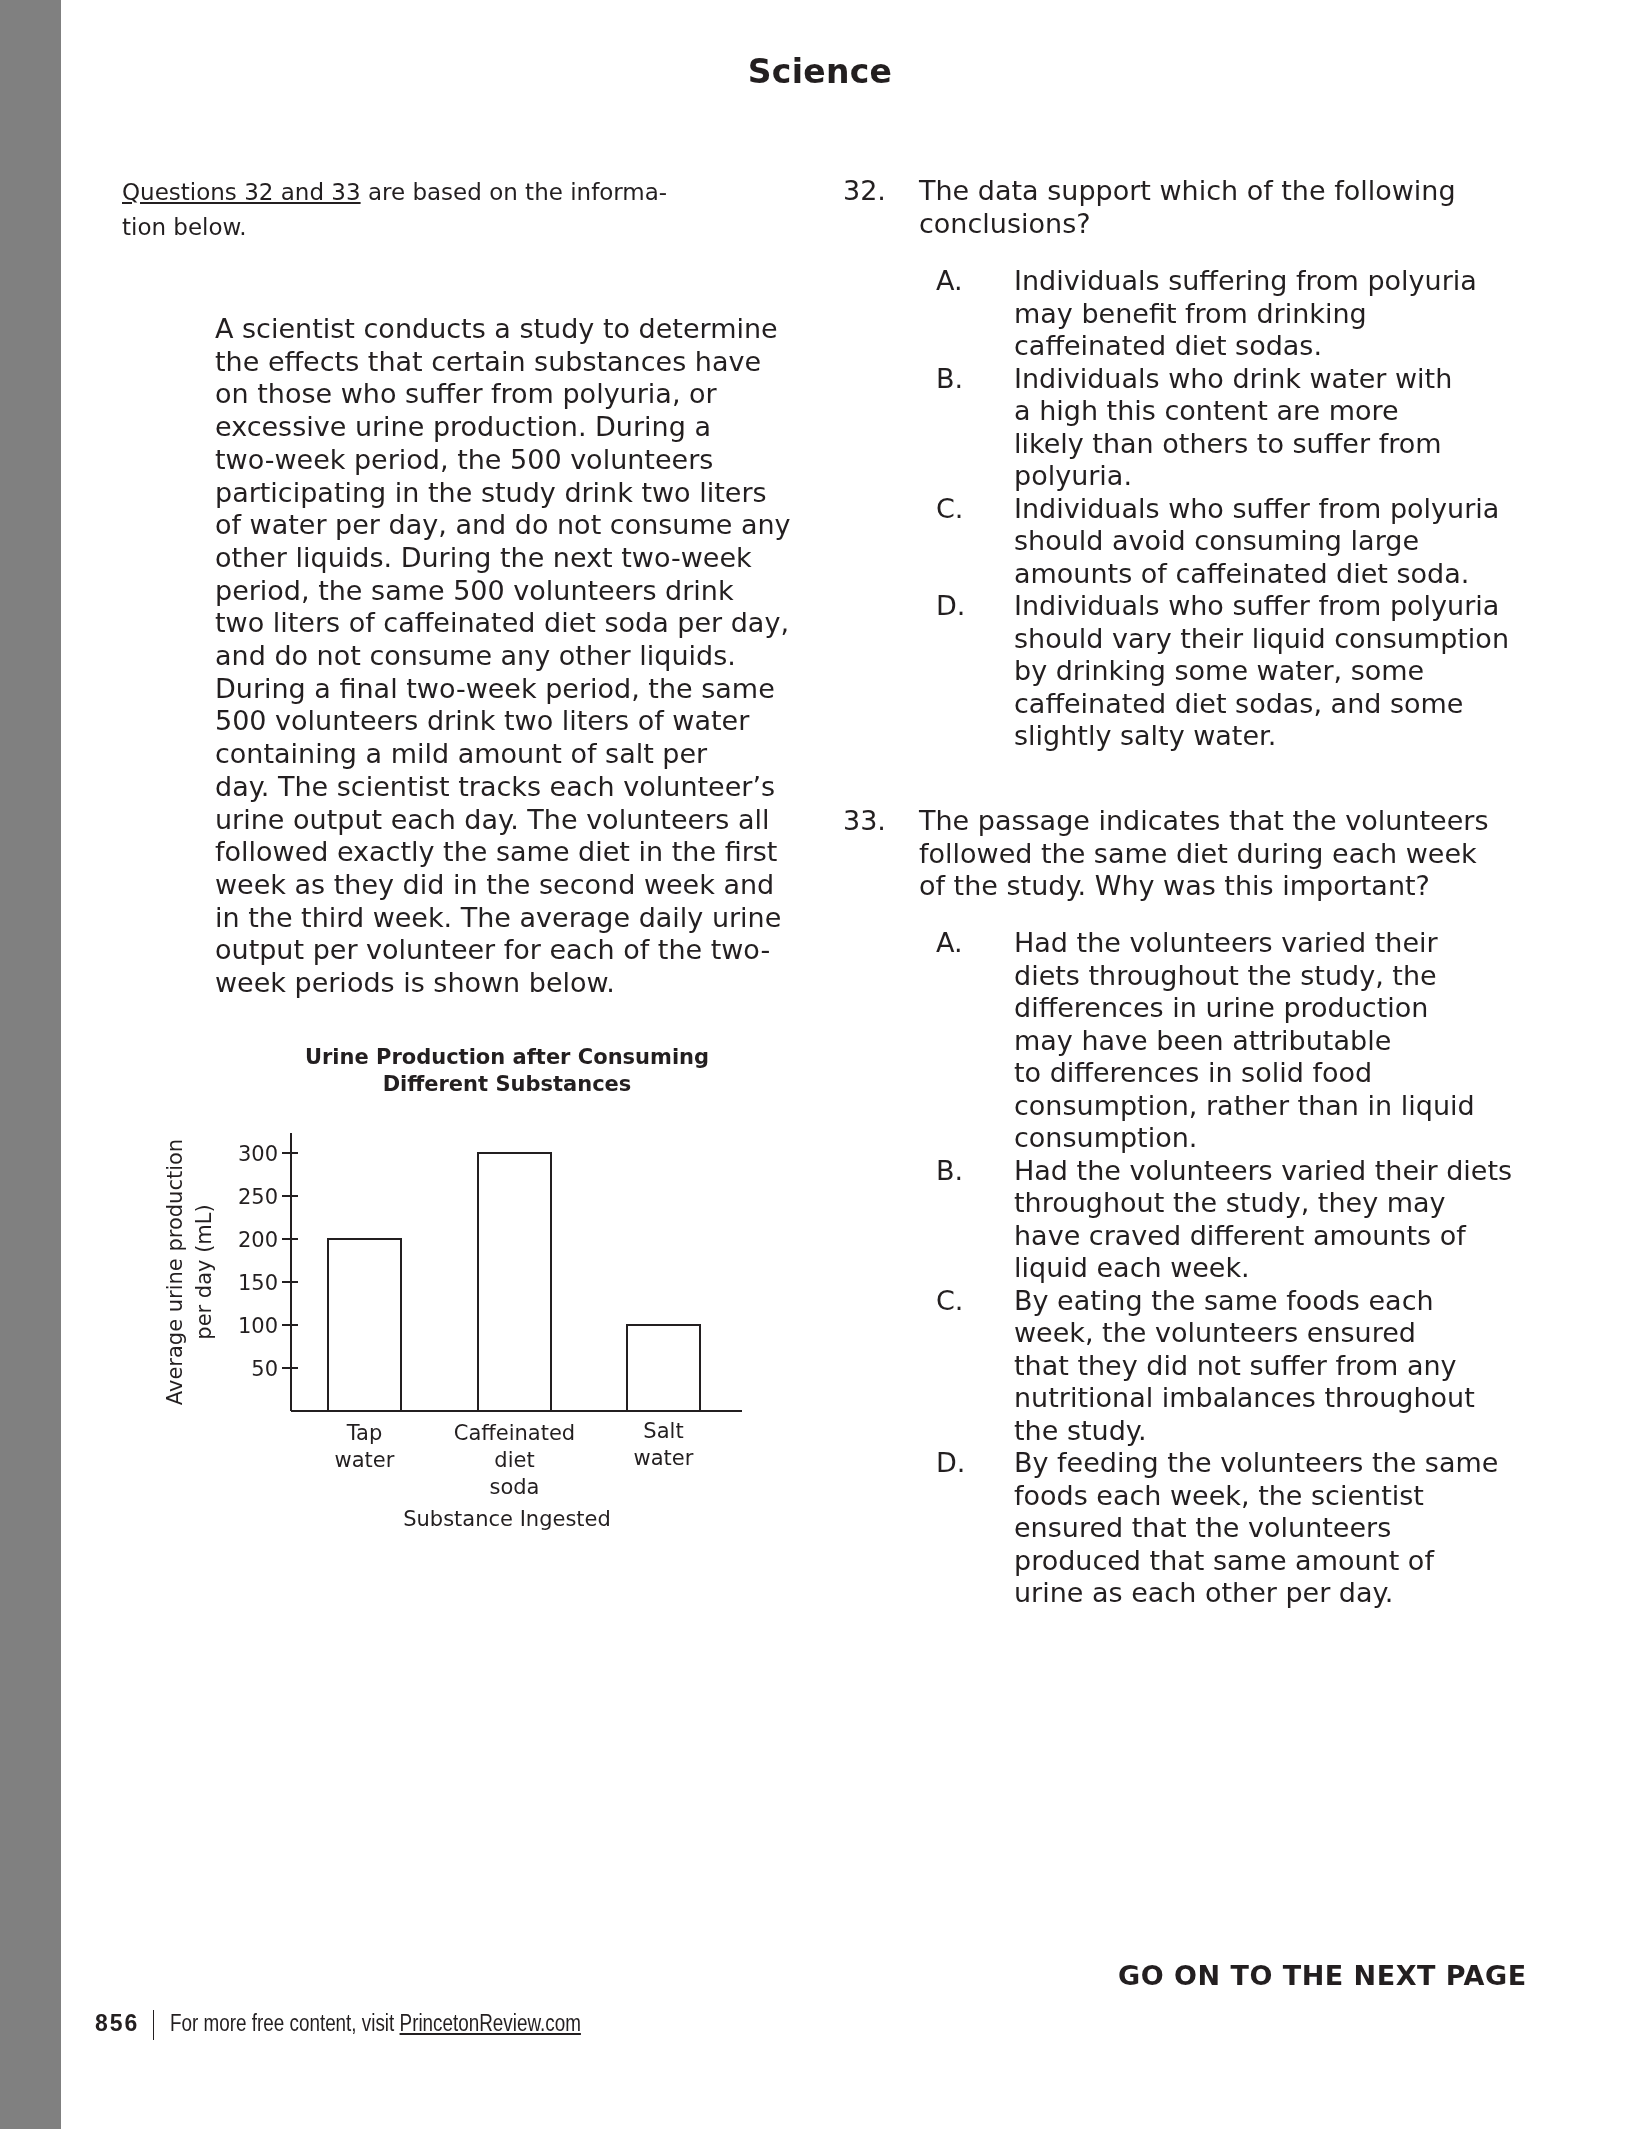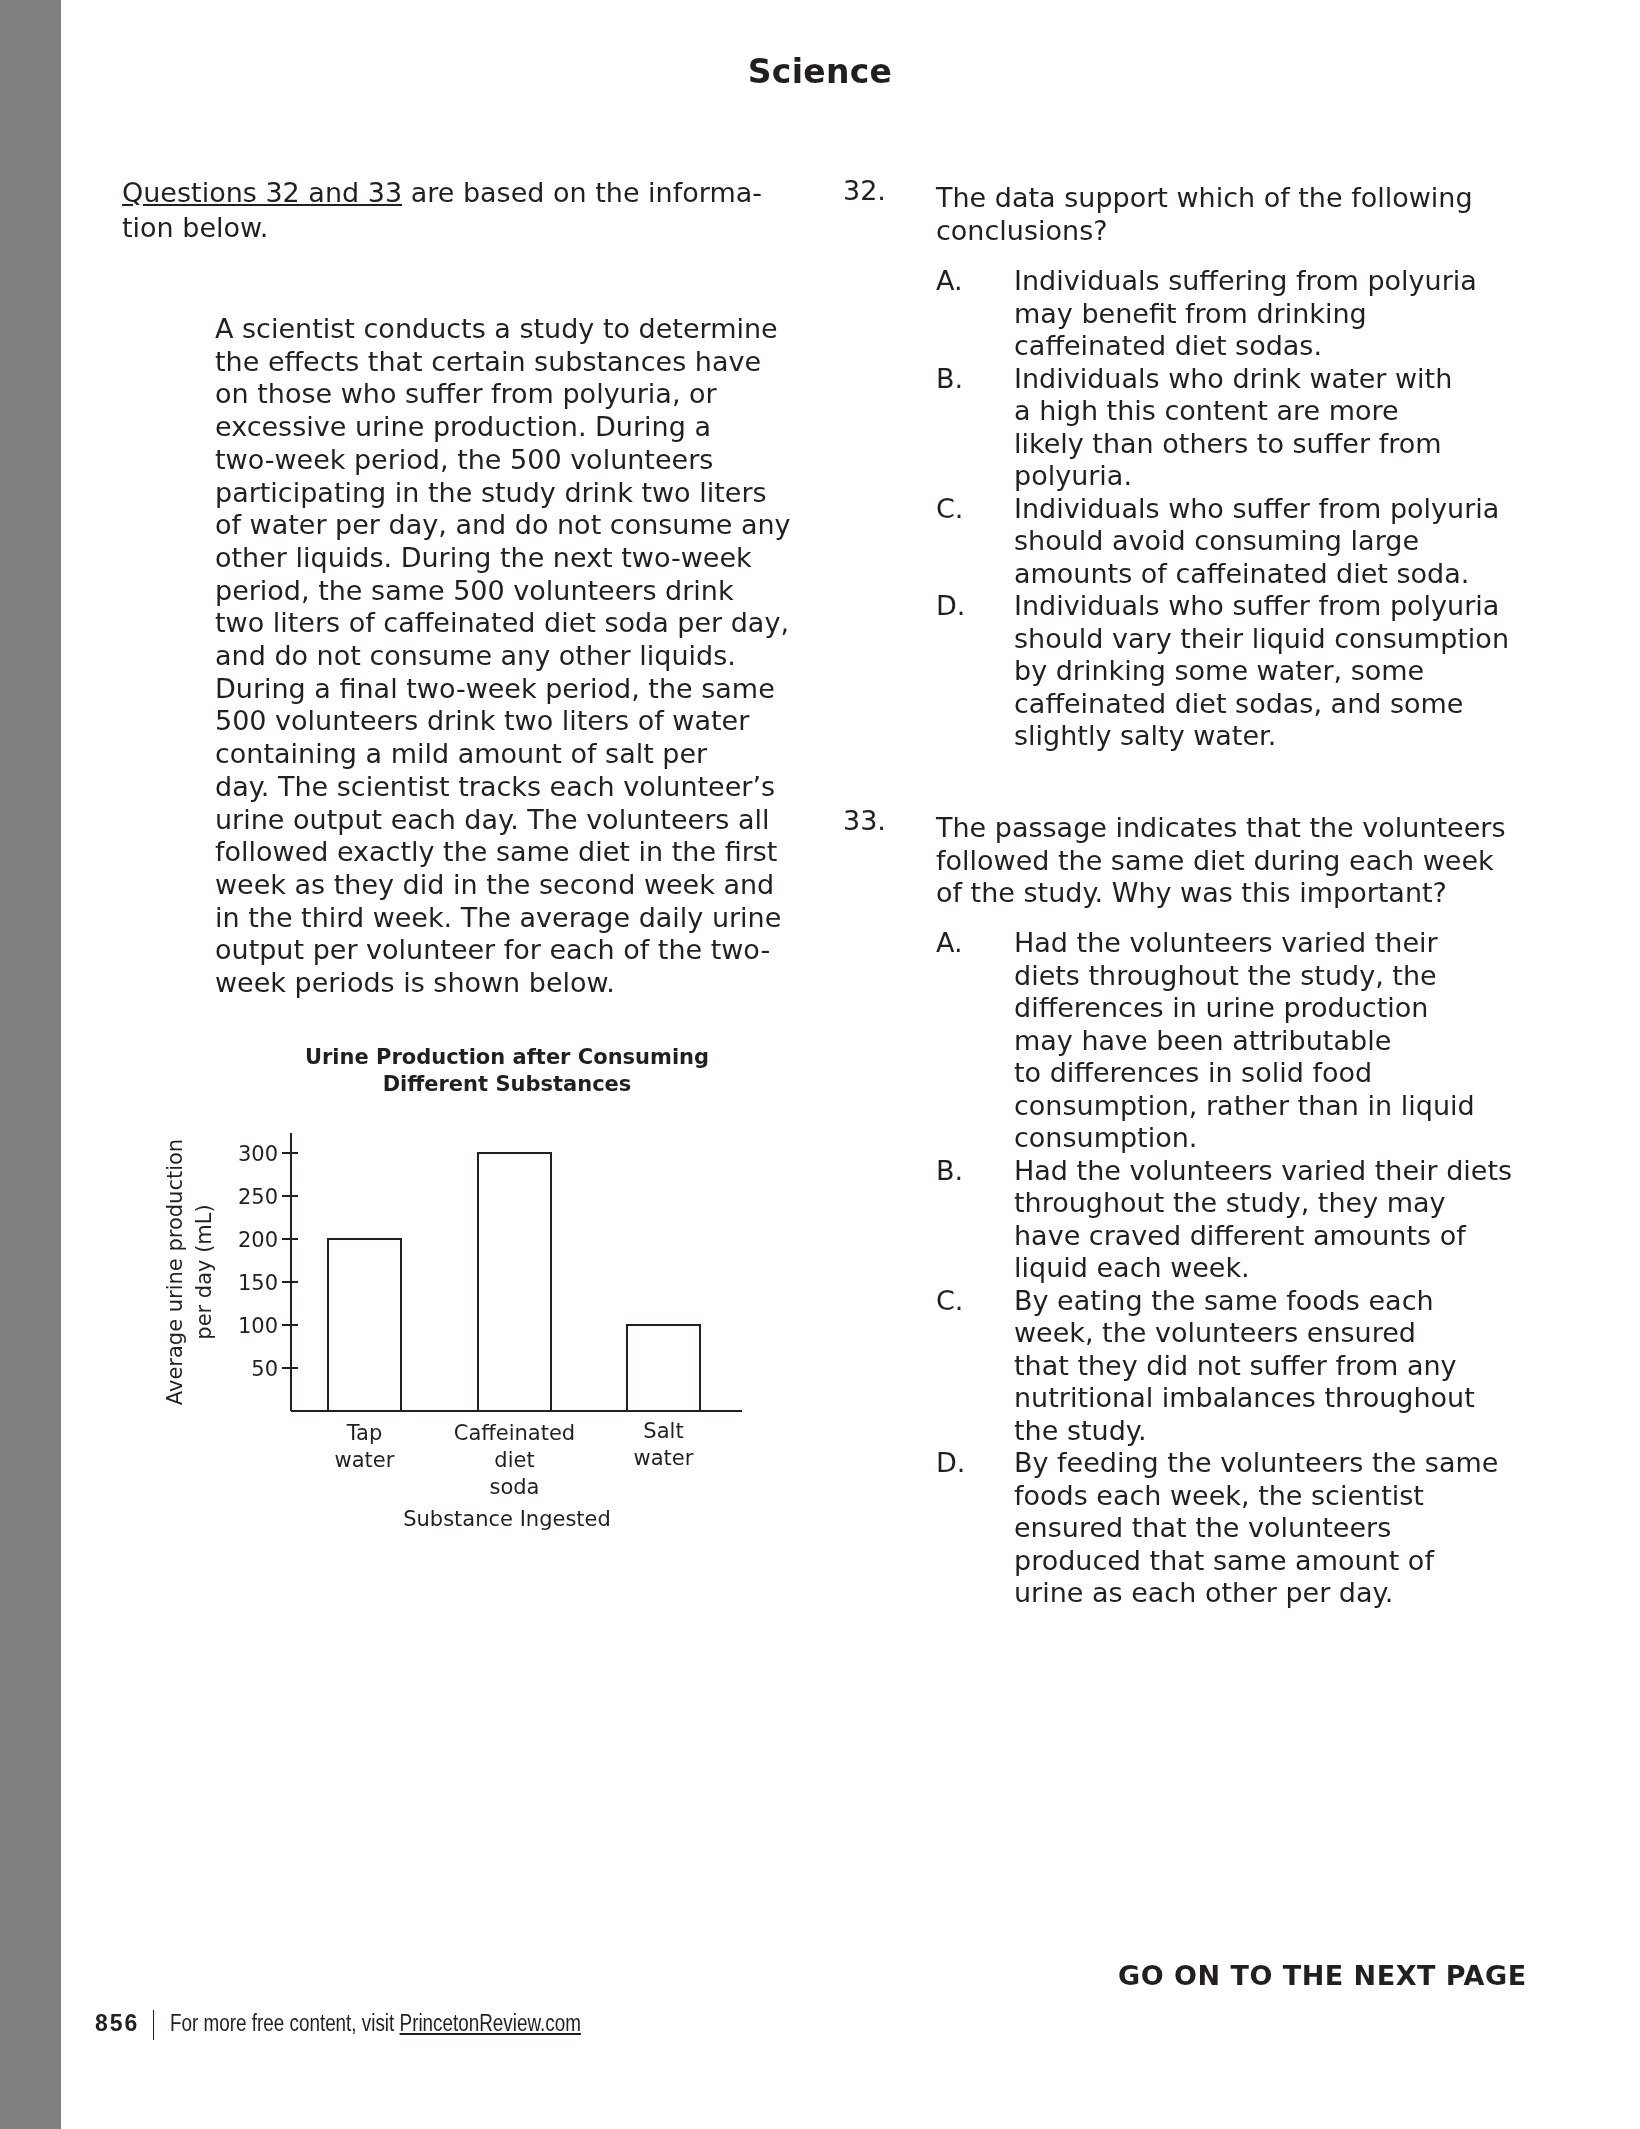--- a/index.html
+++ b/index.html
@@ -7,30 +7,30 @@
     width: 1640px; height: 2129px; position: relative; background: #ffffff;
     font-family: "DejaVu Sans", "Liberation Sans", sans-serif; color: #231f20; overflow: hidden;
   }
   .sidebar-strip { position: absolute; left: 0; top: 0; width: 61px; height: 2129px; background: #808080; }
   .page-title {
     position: absolute; left: 0; width: 1640px; top: 52px; text-align: center;
     font-weight: bold; font-size: 33px; letter-spacing: 0.3px;
   }
   .intro {
     position: absolute; left: 122px; top: 175px; width: 670px;
-    font-size: 27px; line-height: 35px;
+    font-size: 23px; line-height: 35px;
   }
   .intro u { text-decoration: underline; }
   .passage {
     position: absolute; left: 215px; top: 313px; width: 600px;
     font-size: 27px; line-height: 32.7px; white-space: pre-line;
   }
   .question { position: absolute; left: 843px; width: 700px; font-size: 27px; line-height: 32.5px; }
   .q-num { position: absolute; left: 0; top: 0; }
-  .q-stem { position: absolute; left: 93px; top: 0; width: 600px; white-space: pre-line; margin-top: 7px; }
+  .q-stem { position: absolute; left: 76px; top: 0; width: 600px; white-space: pre-line; }
   .choices { position: absolute; left: 93px; width: 620px; }
   .choice { position: relative; }
   .choice-letter { position: absolute; left: 0; top: 0; }
   .choice-text { margin-left: 78px; white-space: pre-line; }
   .go-on {
     position: absolute; left: 1118px; top: 1940px; font-weight: bold; font-size: 27px; letter-spacing: 0.5px; margin-top: 20px;
   }
   .footer {
     position: absolute; left: 95px; top: 2010px; font-family: "Liberation Sans Narrow", "Liberation Sans", sans-serif;
     font-size: 23px; color: #231f20; display: flex; 

